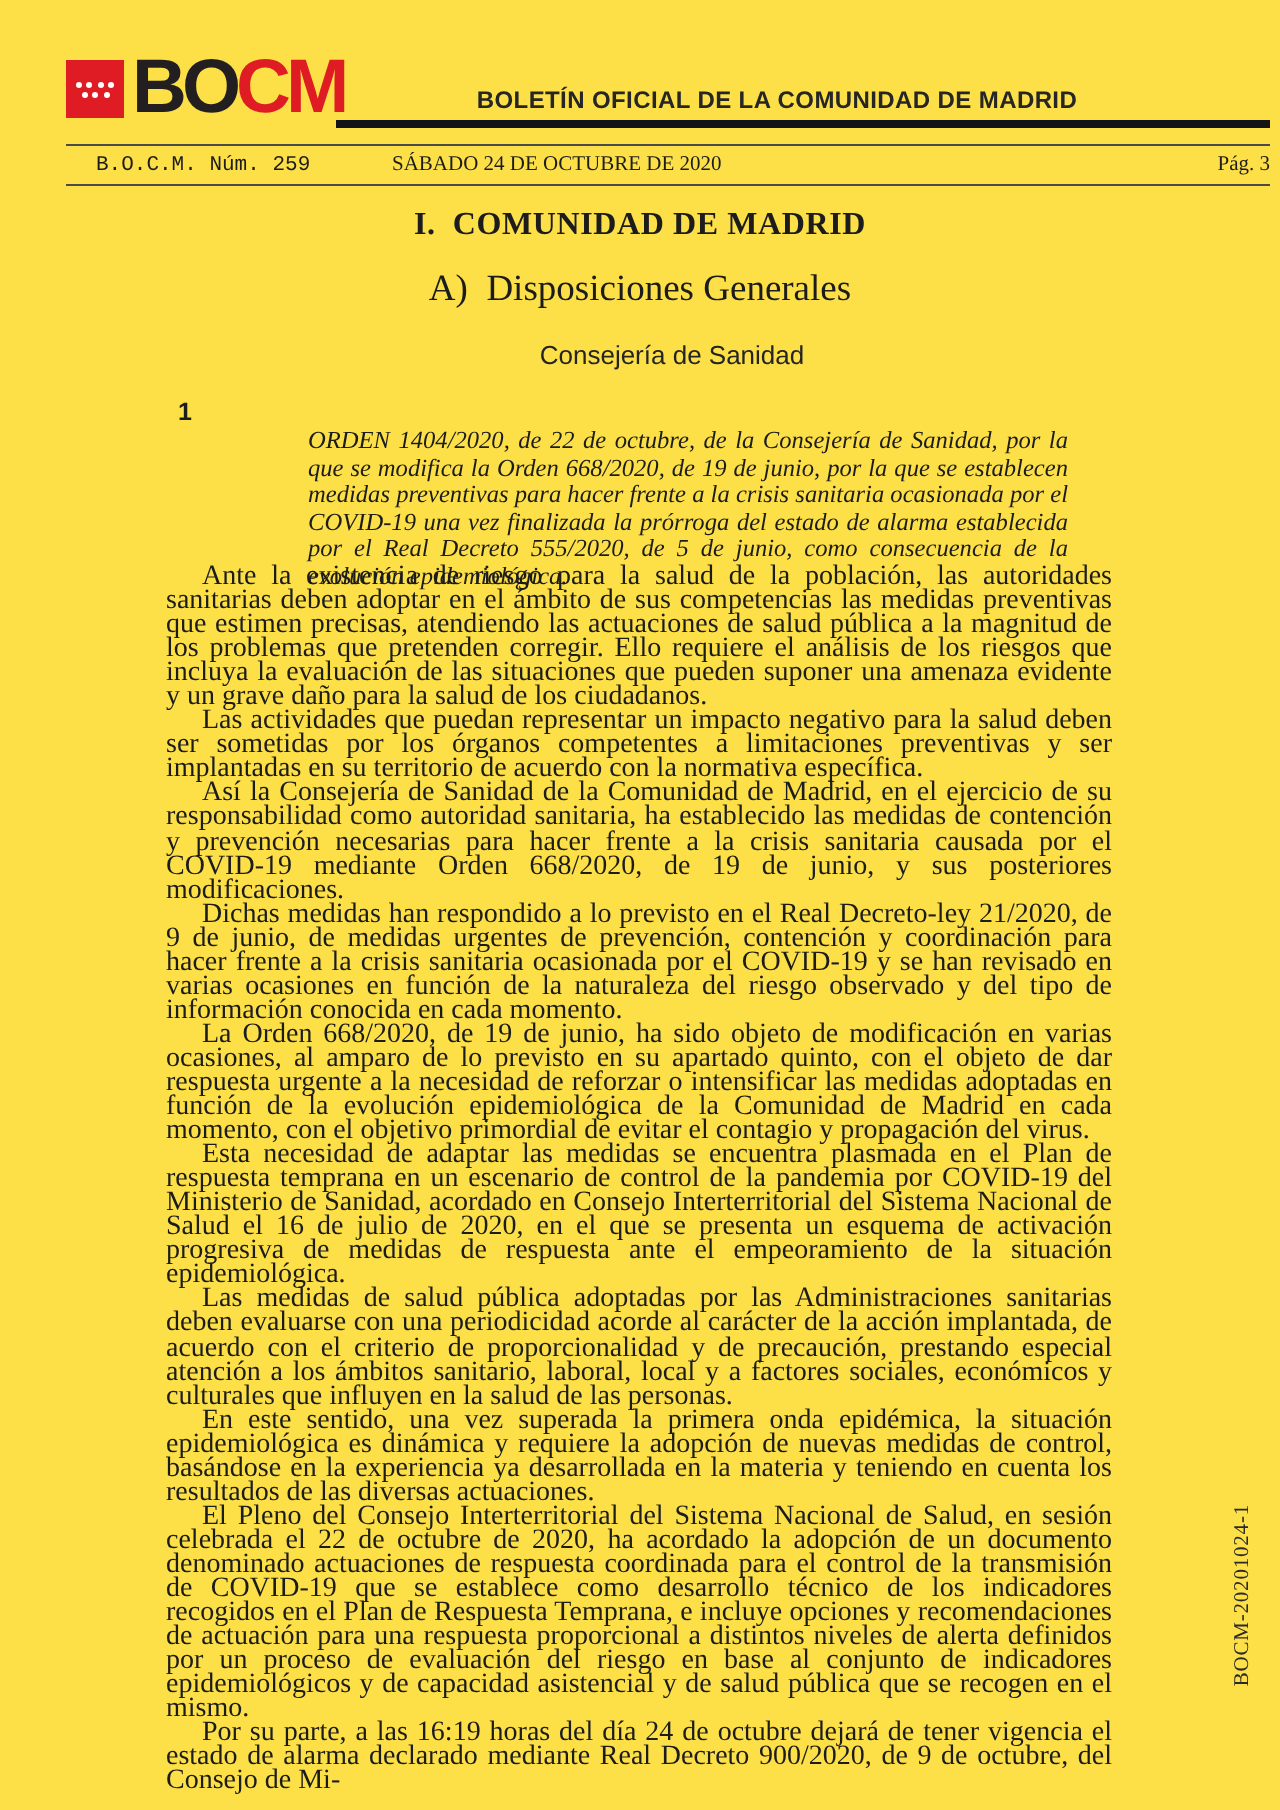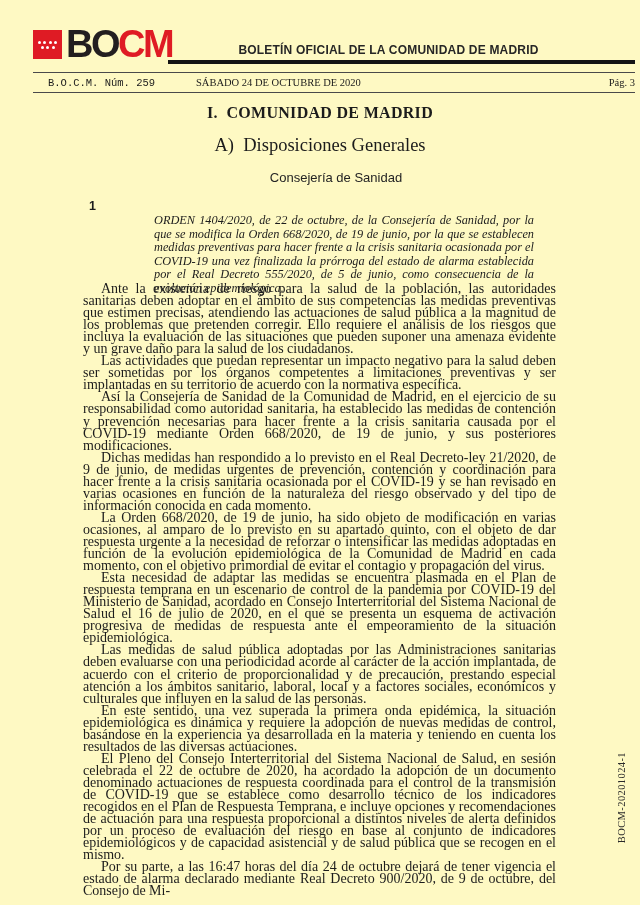--- a/index.html
+++ b/index.html
@@ -1,17 +1,17 @@
 <!DOCTYPE html>
 <html lang="es" style="--brand-red: #df1b24;"><head>
 <meta charset="utf-8">
 <style>
   html,body { margin:0; padding:0; background:#ffffff; }
   .page {
-    position:relative; width:640px; height:905px; background:#fef9c3;
+    position:relative; width:640px; height:905px; background:#fde047;
     font-family:"Liberation Serif", serif; color:#1c1c1c; overflow:hidden;
   }
 
   
   .logo { position:absolute; left:33px; top:30px; display:flex; align-items:center; }
   .emblem {
     width:29px; height:29px; background:var(--brand-red,#df1b24);
     position:relative; margin-right:4px; flex:0 0 auto;
   }
   .emblem .stars {
@@ -126,18 +126,18 @@
   <div class="body-text">
     <p>Ante la existencia de riesgo para la salud de la población, las autoridades sanitarias deben adoptar en el ámbito de sus competencias las medidas preventivas que estimen precisas, atendiendo las actuaciones de salud pública a la magnitud de los problemas que pretenden corregir. Ello requiere el análisis de los riesgos que incluya la evaluación de las situaciones que pueden suponer una amenaza evidente y un grave daño para la salud de los ciudadanos.</p>
     <p>Las actividades que puedan representar un impacto negativo para la salud deben ser sometidas por los órganos competentes a limitaciones preventivas y ser implantadas en su territorio de acuerdo con la normativa específica.</p>
     <p>Así la Consejería de Sanidad de la Comunidad de Madrid, en el ejercicio de su responsabilidad como autoridad sanitaria, ha establecido las medidas de contención y prevención necesarias para hacer frente a la crisis sanitaria causada por el COVID-19 mediante Orden 668/2020, de 19 de junio, y sus posteriores modificaciones.</p>
     <p>Dichas medidas han respondido a lo previsto en el Real Decreto-ley 21/2020, de 9 de junio, de medidas urgentes de prevención, contención y coordinación para hacer frente a la crisis sanitaria ocasionada por el COVID-19 y se han revisado en varias ocasiones en función de la naturaleza del riesgo observado y del tipo de información conocida en cada momento.</p>
     <p>La Orden 668/2020, de 19 de junio, ha sido objeto de modificación en varias ocasiones, al amparo de lo previsto en su apartado quinto, con el objeto de dar respuesta urgente a la necesidad de reforzar o intensificar las medidas adoptadas en función de la evolución epidemiológica de la Comunidad de Madrid en cada momento, con el objetivo primordial de evitar el contagio y propagación del virus.</p>
     <p>Esta necesidad de adaptar las medidas se encuentra plasmada en el Plan de respuesta temprana en un escenario de control de la pandemia por COVID-19 del Ministerio de Sanidad, acordado en Consejo Interterritorial del Sistema Nacional de Salud el 16 de julio de 2020, en el que se presenta un esquema de activación progresiva de medidas de respuesta ante el empeoramiento de la situación epidemiológica.</p>
     <p>Las medidas de salud pública adoptadas por las Administraciones sanitarias deben evaluarse con una periodicidad acorde al carácter de la acción implantada, de acuerdo con el criterio de proporcionalidad y de precaución, prestando especial atención a los ámbitos sanitario, laboral, local y a factores sociales, económicos y culturales que influyen en la salud de las personas.</p>
     <p>En este sentido, una vez superada la primera onda epidémica, la situación epidemiológica es dinámica y requiere la adopción de nuevas medidas de control, basándose en la experiencia ya desarrollada en la materia y teniendo en cuenta los resultados de las diversas actuaciones.</p>
     <p>El Pleno del Consejo Interterritorial del Sistema Nacional de Salud, en sesión celebrada el 22 de octubre de 2020, ha acordado la adopción de un documento denominado actuaciones de respuesta coordinada para el control de la transmisión de COVID-19 que se establece como desarrollo técnico de los indicadores recogidos en el Plan de Respuesta Temprana, e incluye opciones y recomendaciones de actuación para una respuesta proporcional a distintos niveles de alerta definidos por un proceso de evaluación del riesgo en base al conjunto de indicadores epidemiológicos y de capacidad asistencial y de salud pública que se recogen en el mismo.</p>
-    <p>Por su parte, a las 16:47 horas del día 24 de octubre dejará de tener vigencia el estado de alarma declarado mediante Real Decreto 900/2020, de 9 de octubre, del Consejo de Mi-</p>
+    <p>Por su parte, a las 16:19 horas del día 24 de octubre dejará de tener vigencia el estado de alarma declarado mediante Real Decreto 900/2020, de 9 de octubre, del Consejo de Mi-</p>
   </div>
 
   <div class="side-code">BOCM-20201024-1</div>
 
 </div>
 
 </body></html>

